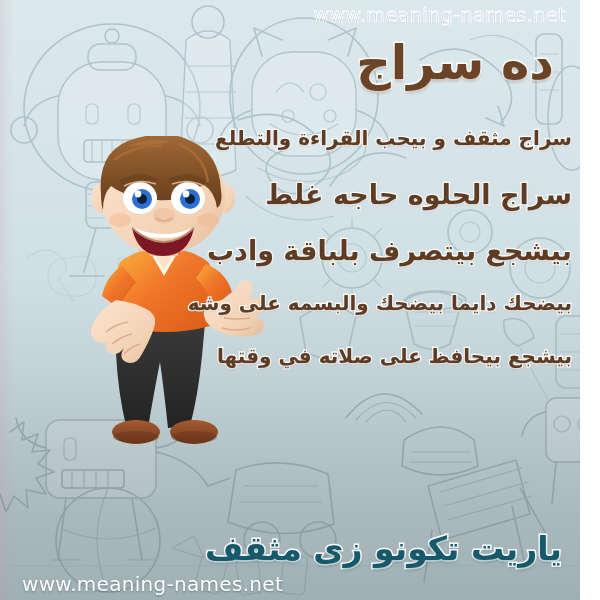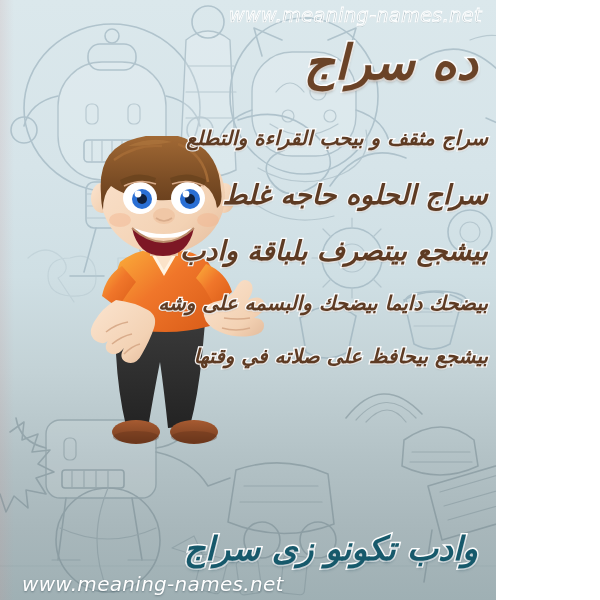--- a/index.html
+++ b/index.html
@@ -2,26 +2,25 @@
 <html><head>
 <meta charset="utf-8">
 <style>
   html, body {
     margin: 0;
     padding: 0;
     background: #ffffff;
   }
   #canvas {
     position: relative;
-    width: 496px;
+    width: 580px;
     height: 600px;
     overflow: hidden;
     font-family: "DejaVu Sans", sans-serif;
     background: #d8e5e9;
-    font-style: italic;
   }
 
   
   .bg-base {
     position: absolute;
     inset: 0;
     background: linear-gradient(180deg,
         #dbe8ec 0%,
         #d6e4e9 28%,
         #cfdfe4 46%,
@@ -92,21 +91,21 @@
     color: #ffffff;
     text-shadow: 0 1px 2px rgba(60,80,90,.55);
     font-family: "DejaVu Sans", sans-serif;
     white-space: nowrap;
   }
 
   
   .title {
     position: absolute;
     top: 38px;
-    right: 18px;
+    right: 26px;
     font-size: 48px;
     font-weight: bold;
     color: #6b4327;
     direction: rtl;
     white-space: nowrap;
     line-height: 1;
     -webkit-text-stroke: 3px #ffffff;
     paint-order: stroke fill;
     text-shadow: 0 2px 3px rgba(90,70,55,.35);
   }
@@ -402,17 +401,17 @@
   <div class="title">ده سراج</div>
 
   <div class="lines">
     <div class="line sz-sm">سراج مثقف و بيحب القراءة والتطلع</div>
     <div class="line sz-lg">سراج الحلوه حاجه غلط</div>
     <div class="line sz-lg">بيشجع بيتصرف بلباقة وادب</div>
     <div class="line sz-sm">بيضحك دايما بيضحك والبسمه على وشه</div>
     <div class="line sz-sm">بيشجع بيحافظ على صلاته في وقتها</div>
   </div>
 
-  <div class="closing">وادب تكونو زى سراج</div>
+  <div class="closing">ياريت تكونو زى مثقف</div>
 
   <div class="wm-bottom">www.meaning-names.net</div>
 
 </div>
 
 </body></html>

